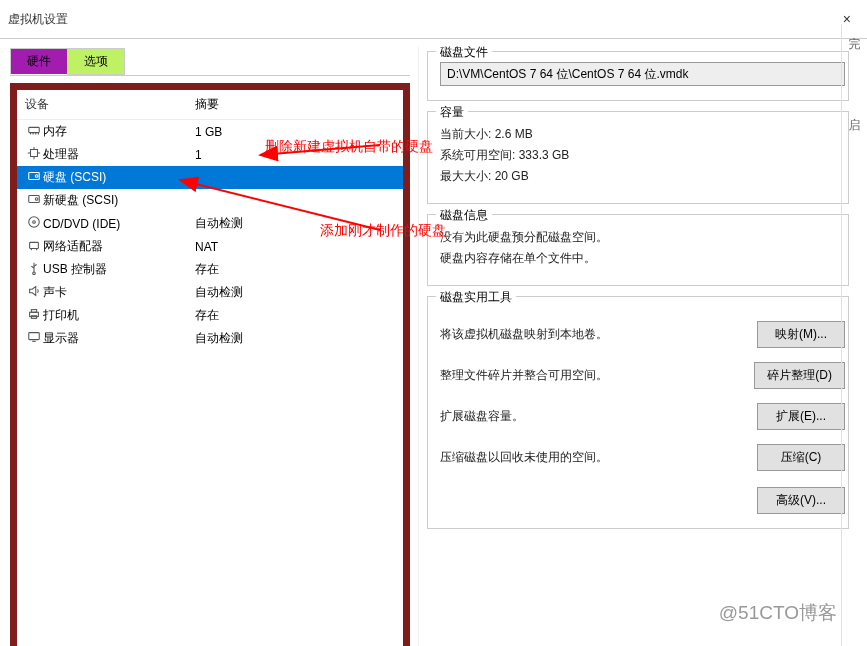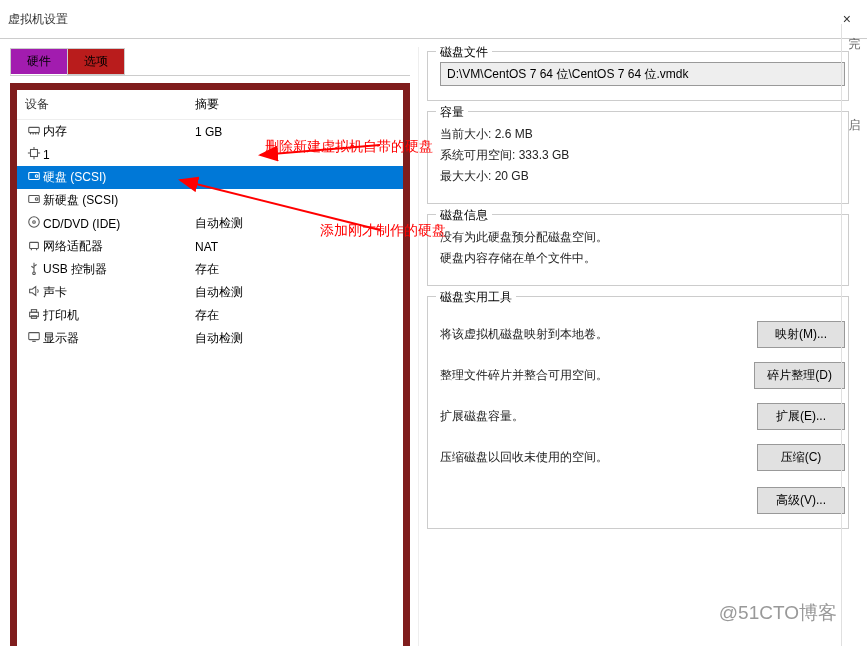--- a/index.html
+++ b/index.html
@@ -2,21 +2,21 @@
 <html><head>
   <meta charset="utf-8">
   <style>
     * { box-sizing: border-box; margin: 0; padding: 0; font-family: "Microsoft YaHei", "Segoe UI", sans-serif; font-size: 12px; }
     body { background: #fff; width: 867px; height: 646px; overflow: hidden; position: relative; }
     .title-bar { height: 39px; border-bottom: 1px solid #ccc; padding: 3px 8px; display: flex; align-items: center; }
     .title-bar .title { flex: 1; font-size: 12px; color: #333; }
     .title-bar .close { font-size: 14px; color: #333; cursor: pointer; padding: 0 8px; margin-left: auto; }
     .content { padding: 8px 10px; display: flex; gap: 8px; height: calc(100% - 24px); }
     .tabs { display: flex; border-bottom: 1px solid #ccc; margin-bottom: 8px; position: relative; top: 1px; }
-    .tab { padding: 4px 16px; border: 1px solid #ccc; background: #b91c1c; margin-right: -1px; cursor: pointer; }
+    .tab { padding: 4px 16px; border: 1px solid #ccc; background: #bef264; margin-right: -1px; cursor: pointer; }
     .tab.active { background: #a21caf; border-bottom: 1px solid #fff; }
     .left-panel { width: 400px; display: flex; flex-direction: column; }
     .device-list { border: 7px solid #7f1d1d; flex: 1; padding: 4px 0; }
     .device-header { display: flex; padding: 2px 8px 6px 8px; border-bottom: 1px solid #eee; }
     .device-header .col-device { width: 170px; font-weight: normal; color: #333; }
     .device-header .col-summary { flex: 1; }
     .device-row { display: flex; padding: 3px 8px; align-items: center; cursor: pointer; }
     .device-row.selected { background: #0078d7; color: #fff; }
     .device-row .icon { width: 18px; text-align: center; display: inline-block; }
     .device-row .name { width: 152px; }
@@ -69,20 +69,21 @@
         <span class="summary">1 GB</span>
       </div>
       <div class="device-row">
         <span class="icon"><svg width="14" height="14" viewBox="0 0 16 16" fill="none" stroke="currentColor" stroke-width="1.2">
               <rect x="4" y="4" width="8" height="8"></rect>
               <line x1="8" y1="1" x2="8" y2="4"></line>
               <line x1="8" y1="12" x2="8" y2="15"></line>
               <line x1="1" y1="8" x2="4" y2="8"></line>
               <line x1="12" y1="8" x2="15" y2="8"></line>
             </svg></span>
+        <span class="name">处理器</span>
         <span class="summary">1</span>
       </div>
       <div class="device-row selected">
         <span class="icon"><svg width="14" height="14" viewBox="0 0 16 16" fill="none" stroke="currentColor" stroke-width="1.2">
               <rect x="2" y="4" width="12" height="8" rx="1"></rect>
               <circle cx="11" cy="8" r="1.5"></circle>
             </svg></span>
         <span class="name">硬盘 (SCSI)</span>
       </div>
       <div class="device-row">

